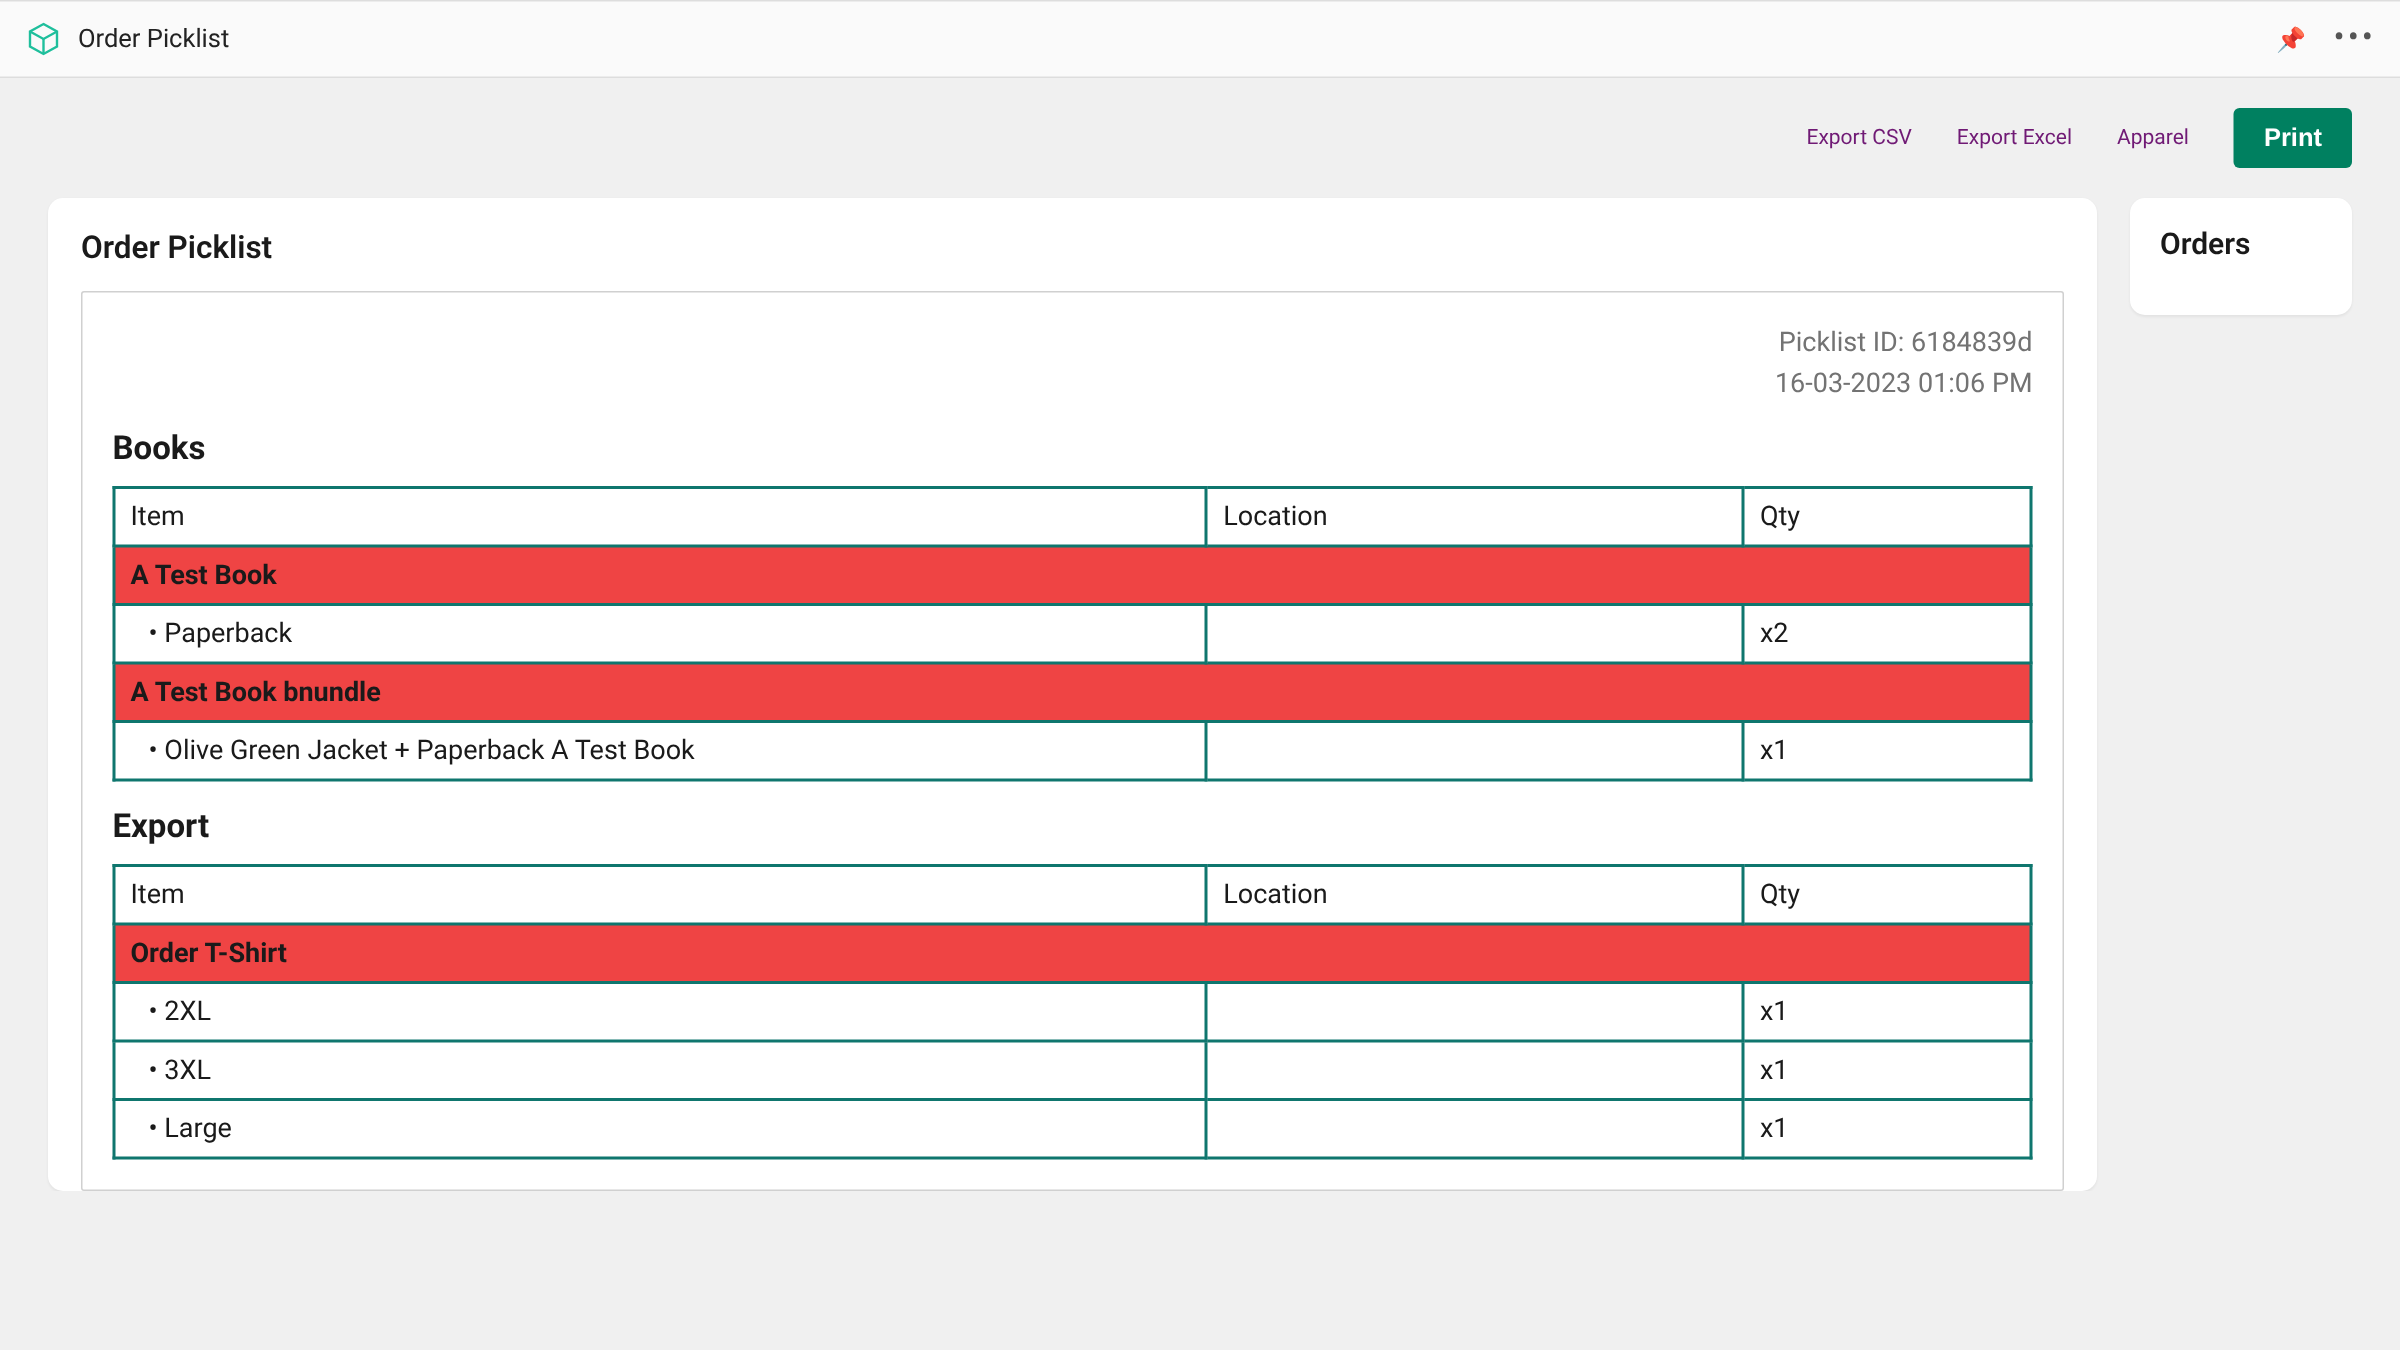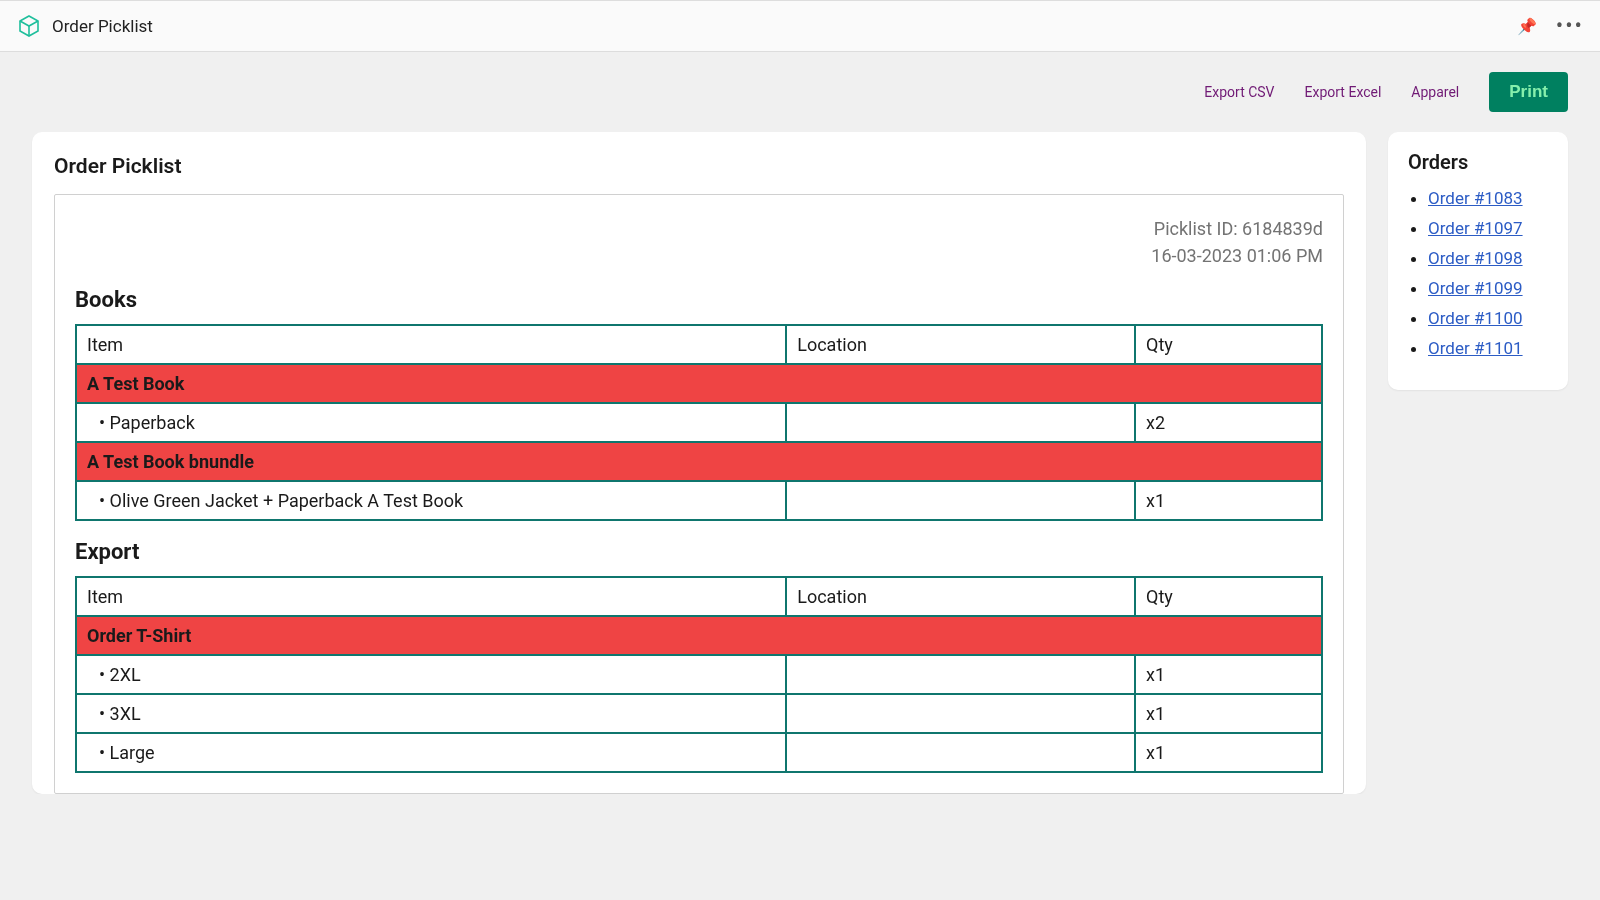--- a/index.html
+++ b/index.html
@@ -48,21 +48,21 @@
     gap: 30px;
     padding: 20px 32px 10px;
   }
   .action-link {
     font-size: 14px;
     color: #701a75;
     cursor: pointer;
   }
   .print-btn {
     background: #008060;
-    color: #86efac;
+    color: #ffffff;
     border: none;
     padding: 10px 20px;
     font-size: 17px;
     font-weight: 600;
     border-radius: 4px;
     cursor: pointer;
   }
   
   .content-wrap {
     display: flex;
@@ -116,21 +116,21 @@
   .col-item { width: 57%; }
   .col-loc { width: 28%; }
   .col-qty { width: 15%; }
   .group-row td {
     background: #ef4444;
     font-weight: 700;
   }
   .variant-cell { padding-left: 22px !important; }
   
   .side-card {
-    width: 180px;
+    width: 148px;
     background: #fff;
     border-radius: 10px;
     padding: 18px 20px 22px;
     box-shadow: 0 1px 2px rgba(0,0,0,0.06);
   }
   .side-heading {
     font-size: 20px;
     font-weight: 600;
     margin-bottom: 14px;
   }
@@ -244,23 +244,15 @@
                   <td>x1</td>
                 </tr>
               </tbody>
             </table>
           </div>
       </div>
     </div>
 
     <div class="side-card">
       <div class="side-heading">Orders</div>
-      <ul id="orders-host">
-          <li><a href="#">Order #1083</a></li>
-          <li><a href="#">Order #1097</a></li>
-          <li><a href="#">Order #1098</a></li>
-          <li><a href="#">Order #1099</a></li>
-          <li><a href="#">Order #1100</a></li>
-          <li><a href="#">Order #1101</a></li>
-        </ul>
     </div>
   </div>
 </div>
 
 </body></html>

